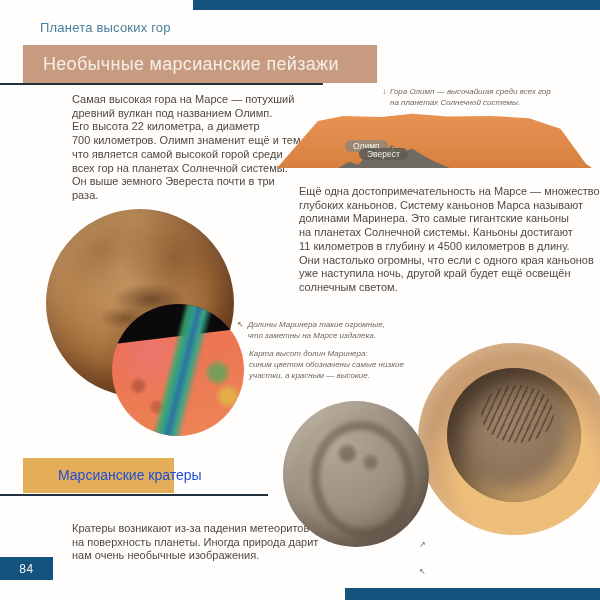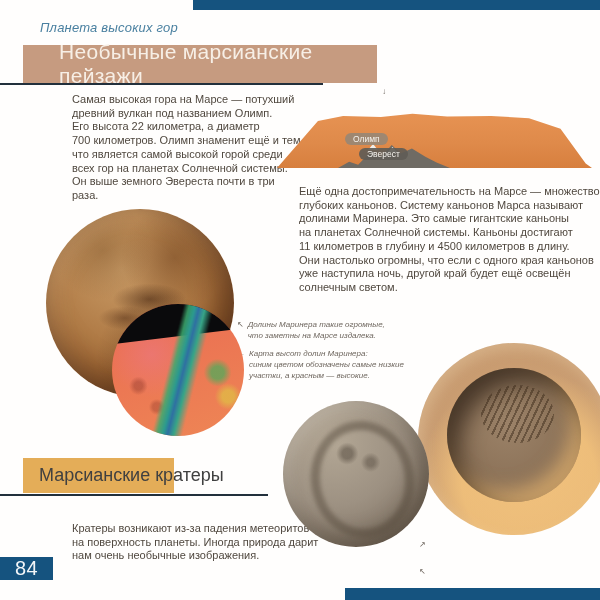--- a/index.html
+++ b/index.html
@@ -3,29 +3,29 @@
 <meta charset="utf-8">
 <style>
   html,body{margin:0;padding:0;background:#fff;}
   #page{position:relative;width:600px;height:600px;background:#fffefd;overflow:hidden;
         font-family:"Liberation Sans","DejaVu Sans",sans-serif;color:#50483f;}
 
   .edge-bar{position:absolute;background:#15537f;}
   #top-bar{left:193px;top:0;width:407px;height:10px;}
   #bottom-bar{left:345px;top:588px;width:255px;height:12px;}
 
-  #running-head{position:absolute;left:40px;top:20px;font-size:13px;font-style:italic;
+  #running-head{position:absolute;left:40px;top:20px;font-size:13px;
                 color:#4a80a0;letter-spacing:.2px;}
 
   .banner{position:absolute;display:flex;align-items:center;}
   #banner1{left:23px;top:45px;width:354px;height:38px;background:#c69b80;}
-  #banner1 .banner-title{margin-left:36px;font-size:21px;color:#f7efe6;letter-spacing:.3px;}
+  #banner1 .banner-title{margin-left:20px;font-size:18px;color:#f7efe6;letter-spacing:.3px;}
   #banner2{left:23px;top:458px;width:151px;height:35px;background:#e4ad58;}
-  #banner2-title{position:absolute;left:39px;top:458px;height:35px;line-height:35px;
-                 font-size:18px;color:#404040;white-space:nowrap;}
+  #banner2-title{position:absolute;left:58px;top:458px;height:35px;line-height:35px;
+                 font-size:14px;color:#1d4ed8;white-space:nowrap;}
 
   .rule{position:absolute;height:2px;background:#22303c;}
   #rule1{left:0;top:83px;width:323px;}
   #rule2{left:0;top:494px;width:268px;}
 
   .para{position:absolute;font-size:11px;line-height:13.7px;white-space:pre-line;margin-left:28px;}
   #para-olympus{left:44px;top:93px;width:240px;}
   #para-canyons{left:271px;top:185px;width:325px;}
   #para-craters{left:44px;top:522px;width:250px;}
 
@@ -43,21 +43,21 @@
   #mountain{position:absolute;left:277px;top:112px;width:315px;height:56px;
             background:linear-gradient(180deg,#e79353 0%,#df8a4a 55%,#d77f3e 100%);
             clip-path:polygon(0% 100%,13% 16%,21% 7%,33% 9%,43% 3%,54% 8%,68% 7%,80% 11%,90% 30%,98% 92%,100% 100%);}
   #everest{position:absolute;left:338px;top:140px;width:112px;height:28px;background:#6f6b64;
            clip-path:polygon(0 100%,10% 78%,18% 88%,30% 38%,38% 62%,48% 18%,56% 48%,66% 30%,78% 60%,88% 80%,100% 100%);}
   .snow{position:absolute;background:#efeeea;clip-path:polygon(50% 0,0 100%,100% 100%);}
   #snow1{left:368px;top:144px;width:10px;height:6px;}
   #snow2{left:388px;top:147px;width:9px;height:5px;}
   .peak-label{position:absolute;font-size:8.5px;color:#f6f3ee;padding:1px 8px;
               border-radius:8px;z-index:5;}
-  #label-olympus{left:345px;top:133px;background:rgba(146,134,120,.85);}
+  #label-olympus{left:345px;top:140px;background:rgba(146,134,120,.85);}
   #label-everest{left:359px;top:148px;background:rgba(96,92,86,.92);}
 
   
   .photo{position:absolute;border-radius:50%;}
   #mars-photo{left:46px;top:209px;width:188px;height:188px;z-index:1;
     background:
       radial-gradient(ellipse 28% 12% at 55% 48%,rgba(60,30,12,.55),transparent 70%),
       radial-gradient(ellipse 20% 9% at 42% 58%,rgba(70,35,15,.45),transparent 70%),
       radial-gradient(circle at 68% 26%,rgba(110,65,30,.5),transparent 28%),
       radial-gradient(circle at 30% 22%,rgba(120,80,40,.4),transparent 25%),
@@ -92,21 +92,21 @@
     box-shadow:inset 4px 6px 14px rgba(255,235,200,.3);}
   #victoria-floor{position:absolute;left:15%;top:13%;width:70%;height:70%;border-radius:50%;
     background:radial-gradient(circle at 46% 42%,#9b8268,#8a7056 62%,#7c6348);
     box-shadow:inset 12px 14px 22px rgba(25,15,8,.6),inset -10px -12px 18px rgba(255,200,120,.55);}
   #victoria-dunes{position:absolute;left:33%;top:22%;width:38%;height:30%;border-radius:50%;
     background:repeating-linear-gradient(115deg,rgba(55,38,22,.55) 0 2px,rgba(0,0,0,0) 2px 6px);
     opacity:.85;filter:blur(.4px);}
 
   #page-num-block{position:absolute;left:0;top:557px;width:53px;height:23px;background:#15537f;
                   display:flex;align-items:center;justify-content:center;z-index:6;}
-  #page-num-block span{color:#f2f5f8;font-size:20px;letter-spacing:.5px;}
+  #page-num-block span{color:#f2f5f8;font-size:12px;letter-spacing:.5px;}
 </style>
 </head>
 <body>
 
 <div id="page">
 
   <div id="top-bar" class="edge-bar"></div>
 
   <div id="running-head">Планета высоких гор</div>
 
@@ -119,20 +119,22 @@
 древний вулкан под названием Олимп.
 Его высота 22 километра, а диаметр
 700 километров. Олимп знаменит ещё и тем,
 что является самой высокой горой среди
 всех гор на планетах Солнечной системы.
 Он выше земного Эвереста почти в три
 раза.</div>
 
   <div id="cap-olympus" class="caption">
     <span class="arrow">↓</span>
+    <span class="cap-text">Гора Олимп — высочайшая среди всех гор
+на планетах Солнечной системы.</span>
   </div>
 
   <div id="mountain"></div>
   <div id="everest"></div>
   <div id="snow1" class="snow"></div>
   <div id="snow2" class="snow"></div>
   <span id="label-olympus" class="peak-label">Олимп</span>
   <span id="label-everest" class="peak-label">Эверест</span>
 
   <div id="para-canyons" class="para">Ещё одна достопримечательность на Марсе — множество

